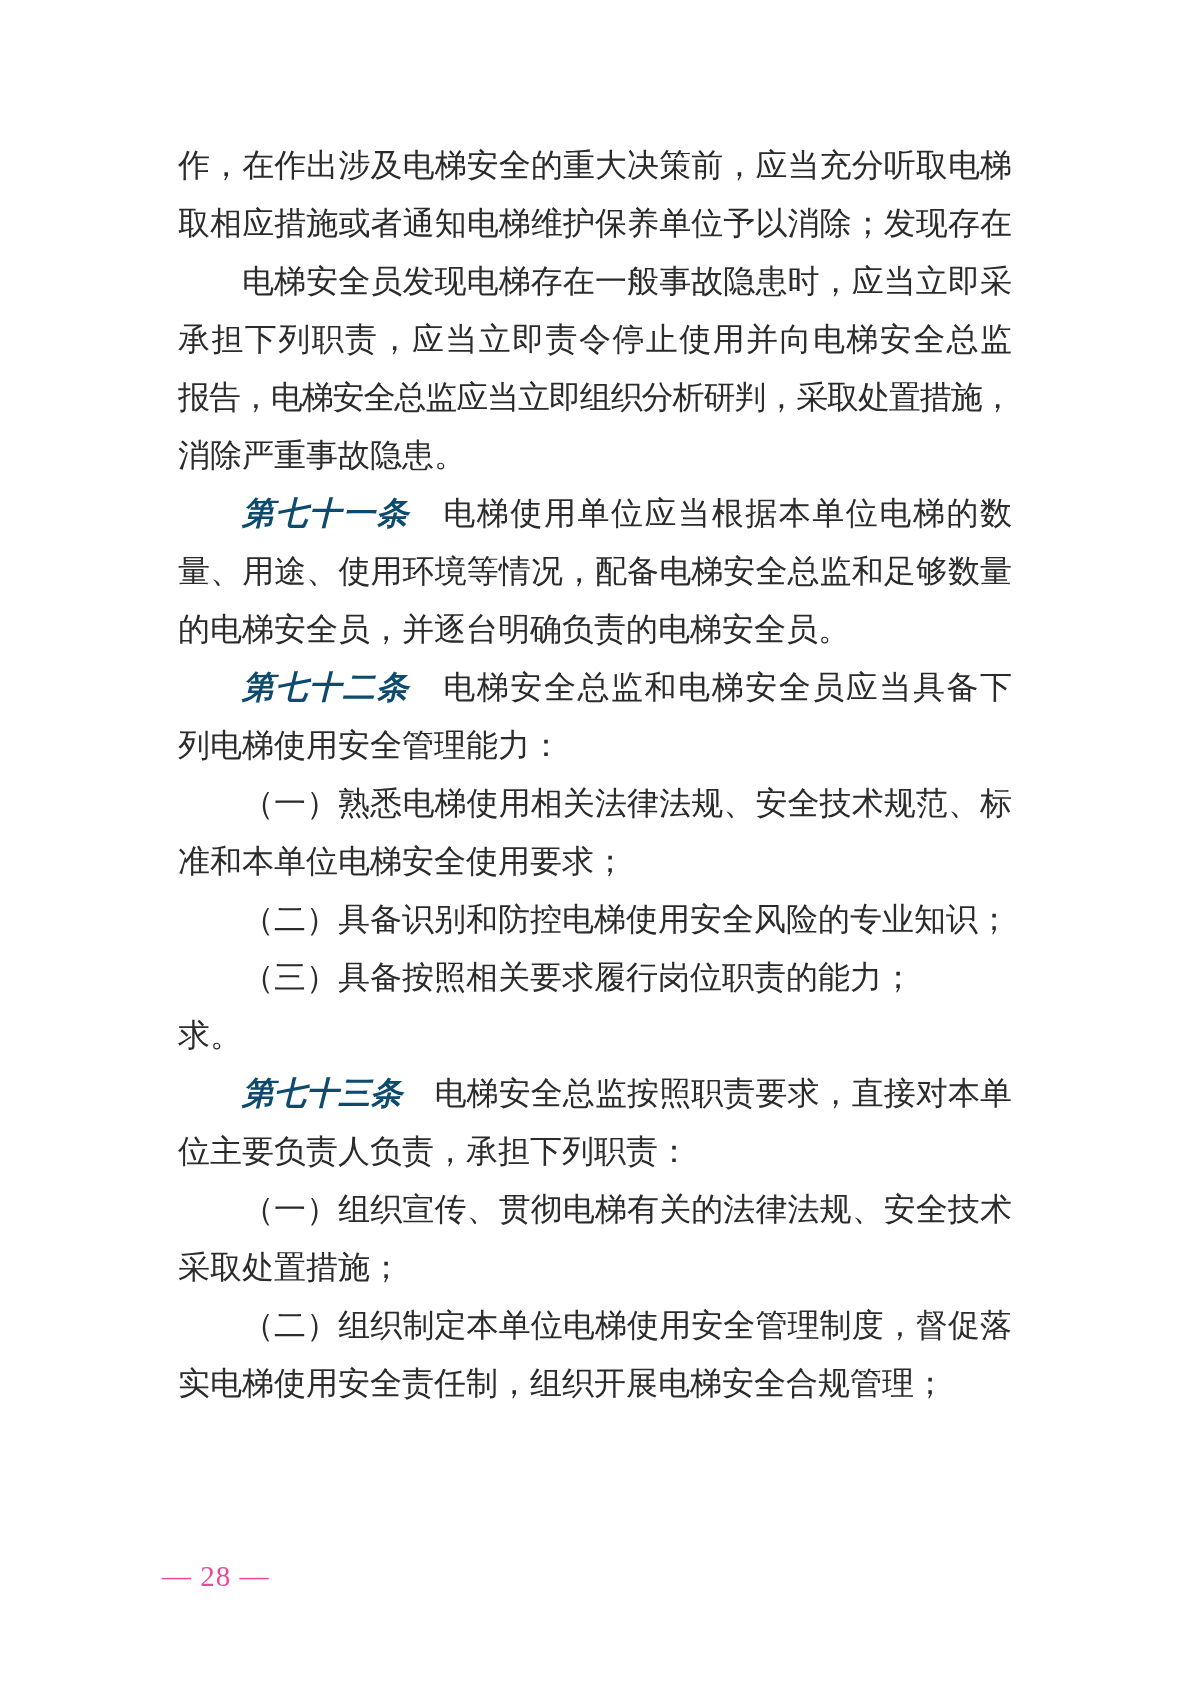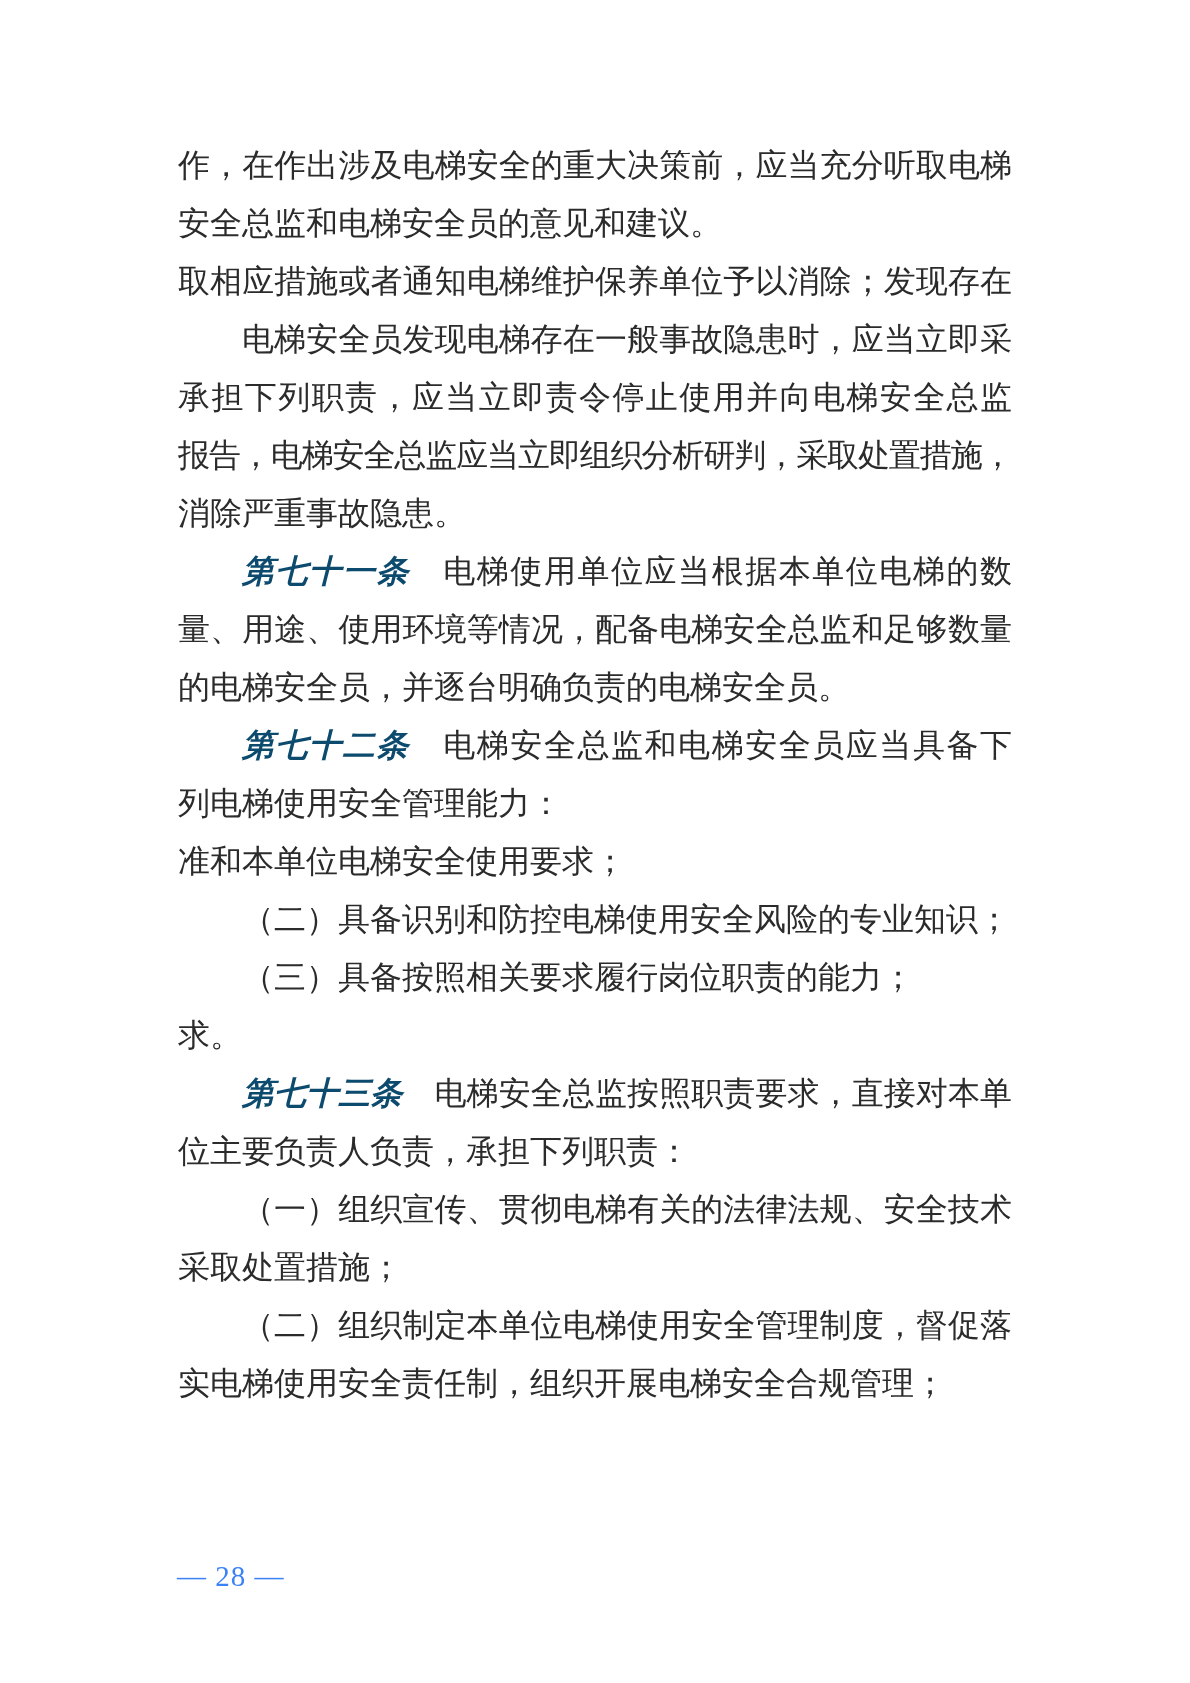--- a/index.html
+++ b/index.html
@@ -27,45 +27,45 @@
     text-align: justify;
     text-align-last: left;
     white-space: nowrap;
   }
   .line.j  { text-align-last: justify; white-space: normal; }
   .line.ind { padding-left: 64px; }
   .line.tight { letter-spacing: -1.6px; }
   .seg-bold { font-weight: 700; color: #0c4a6e; font-style: italic; }
   .page-footer {
     position: absolute;
-    left: 177px;
+    left: 162px;
     top: 1556px;
     font-size: 29px;
     line-height: 40px;
-    color: #3b82f6;
+    color: #ec4899;
     letter-spacing: 1px;
   }
 </style>
 </head>
 <body>
 
 <div class="page">
   <div class="doc-body" id="doc-body">
       <div class="line j"><span class="seg">作，在作出涉及电梯安全的重大决策前，应当充分听取电梯</span></div>
-      <div class="line"><span class="seg">安全总监和电梯安全员的意见和建议。</span></div>
       <div class="line j"><span class="seg">取相应措施或者通知电梯维护保养单位予以消除；发现存在</span></div>
       <div class="line ind j"><span class="seg">电梯安全员发现电梯存在一般事故隐患时，应当立即采</span></div>
       <div class="line j"><span class="seg">承担下列职责，应当立即责令停止使用并向电梯安全总监</span></div>
       <div class="line j tight"><span class="seg">报告，电梯安全总监应当立即组织分析研判，采取处置措施，</span></div>
       <div class="line"><span class="seg">消除严重事故隐患。</span></div>
       <div class="line ind j"><span class="seg-bold">第七十一条</span><span class="seg">　电梯使用单位应当根据本单位电梯的数</span></div>
       <div class="line j"><span class="seg">量、用途、使用环境等情况，配备电梯安全总监和足够数量</span></div>
       <div class="line"><span class="seg">的电梯安全员，并逐台明确负责的电梯安全员。</span></div>
       <div class="line ind j"><span class="seg-bold">第七十二条</span><span class="seg">　电梯安全总监和电梯安全员应当具备下</span></div>
       <div class="line"><span class="seg">列电梯使用安全管理能力：</span></div>
+      <div class="line ind j"><span class="seg">（一）熟悉电梯使用相关法律法规、安全技术规范、标</span></div>
       <div class="line"><span class="seg">准和本单位电梯安全使用要求；</span></div>
       <div class="line ind"><span class="seg">（二）具备识别和防控电梯使用安全风险的专业知识；</span></div>
       <div class="line ind"><span class="seg">（三）具备按照相关要求履行岗位职责的能力；</span></div>
       <div class="line"><span class="seg">求。</span></div>
       <div class="line ind j"><span class="seg-bold">第七十三条</span><span class="seg">　电梯安全总监按照职责要求，直接对本单</span></div>
       <div class="line"><span class="seg">位主要负责人负责，承担下列职责：</span></div>
       <div class="line ind j"><span class="seg">（一）组织宣传、贯彻电梯有关的法律法规、安全技术</span></div>
       <div class="line"><span class="seg">采取处置措施；</span></div>
       <div class="line ind j"><span class="seg">（二）组织制定本单位电梯使用安全管理制度，督促落</span></div>
       <div class="line"><span class="seg">实电梯使用安全责任制，组织开展电梯安全合规管理；</span></div>

